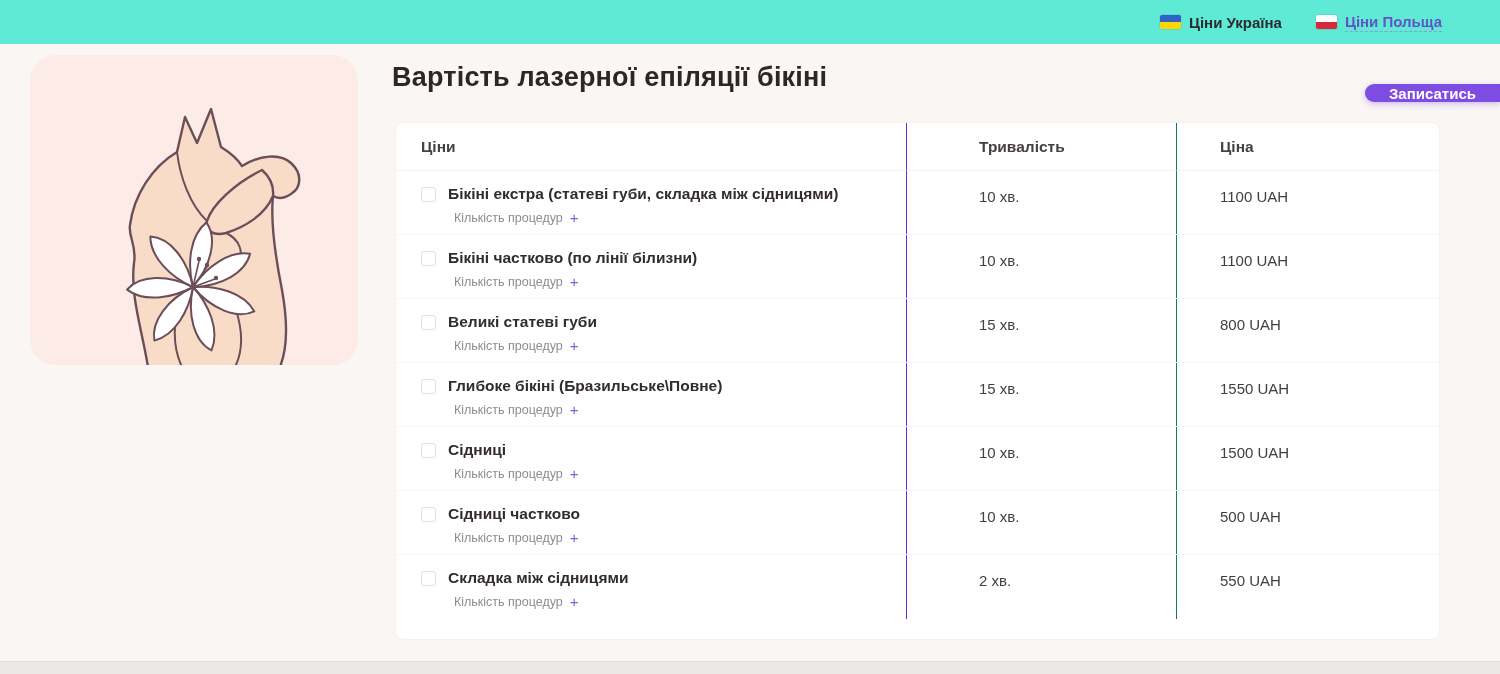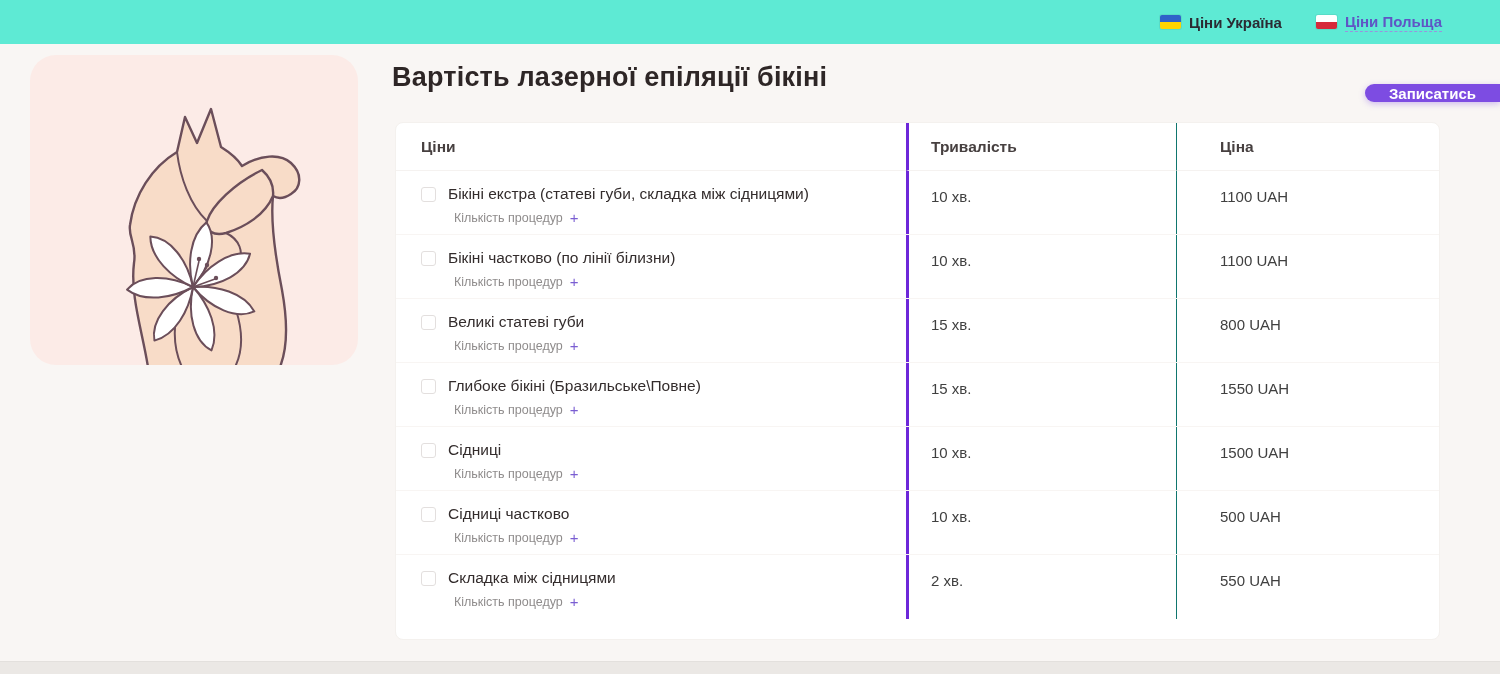--- a/index.html
+++ b/index.html
@@ -50,31 +50,31 @@
     position:absolute; left:395px; top:122px; width:1045px;
     background:#ffffff; border:1px solid #f4f1ee; border-radius:8px;
     padding-bottom:20px;
   }
   .grid-row { display:grid; grid-template-columns:510px 270px 263px; }
   .head-cell {
     font-size:15.5px; font-weight:bold; color:#474040;
     padding:15px 0 14px 0; border-bottom:1px solid #f5f2f0;
   }
   .cell-c1 { padding-left:25px; }
-  .cell-c2 { padding-left:22px; border-left:3px solid #6d28d9; }
+  .cell-c2 { padding-left:72px; border-left:1px solid #6d28d9; }
   .cell-c3 { padding-left:43px; border-left:1px solid #0f766e; }
   .data-row { min-height:64px; border-bottom:1px solid #f8f5f3; }
   .data-row:last-child { border-bottom:none; }
   .zone-cell { padding:14px 0 0 25px; }
   .zone-line { display:flex; align-items:center; gap:12px; }
   .checkbox {
     width:15px; height:15px; border:1.5px solid #e3dfde; border-radius:3px;
     background:#fff; cursor:pointer; flex:none;
   }
-  .zone-label { font-size:15.5px; font-weight:normal; color:#332c2c; }
+  .zone-label { font-size:15.5px; font-weight:bold; color:#332c2c; }
   .procedures-line { margin:7px 0 0 33px; display:flex; align-items:center; cursor:pointer; }
   .procedures-label { font-size:12.5px; color:#8f8c8c; }
   .plus-icon { font-size:15px; color:#7a5ed2; margin-left:7px; line-height:1; }
   .value-cell { padding-top:17px; font-size:15px; color:#404040; }
   .bottom-strip {
     position:absolute; bottom:0; left:0; width:100%; height:13px;
     background:#ebe8e5; border-top:1px solid #e3e0dd;
   }
 </style>
 </head>

